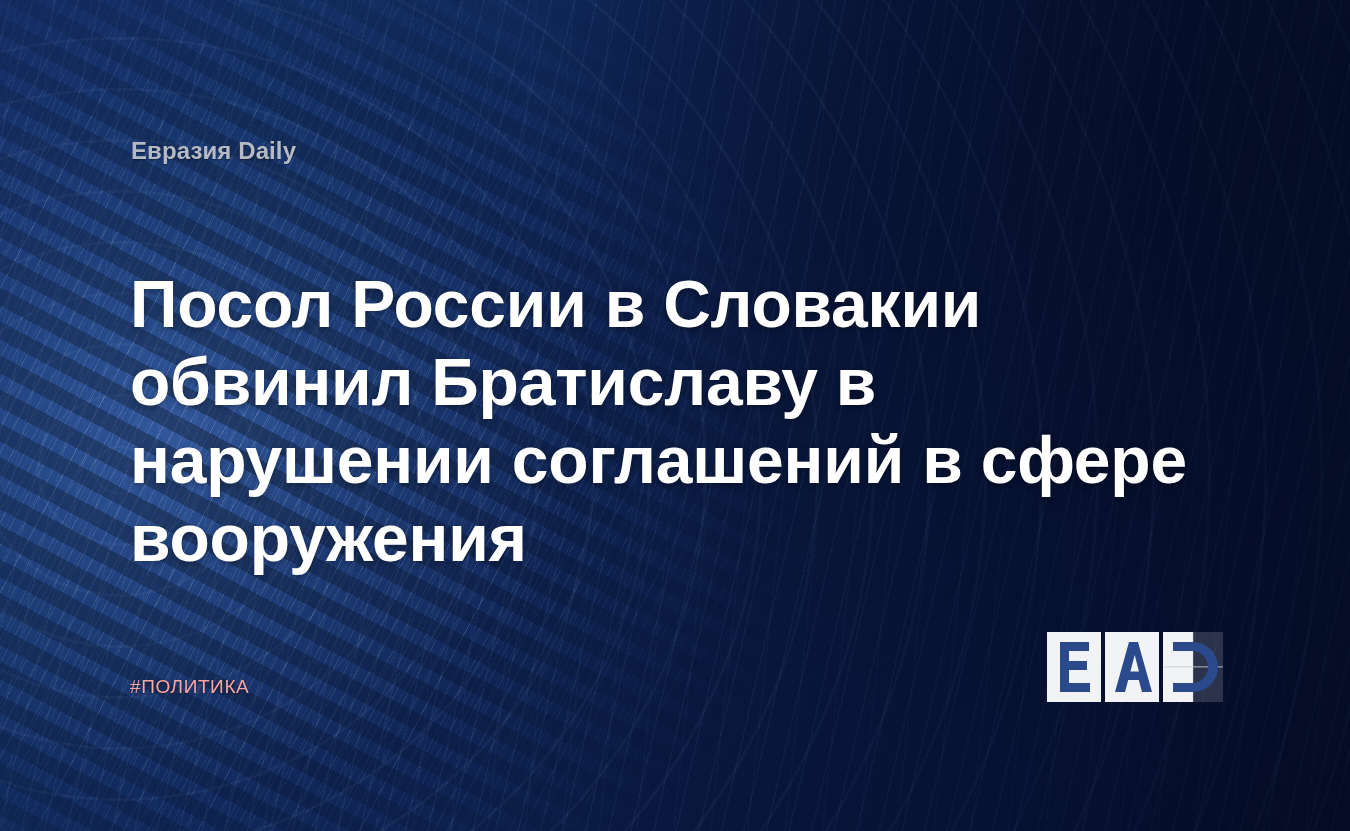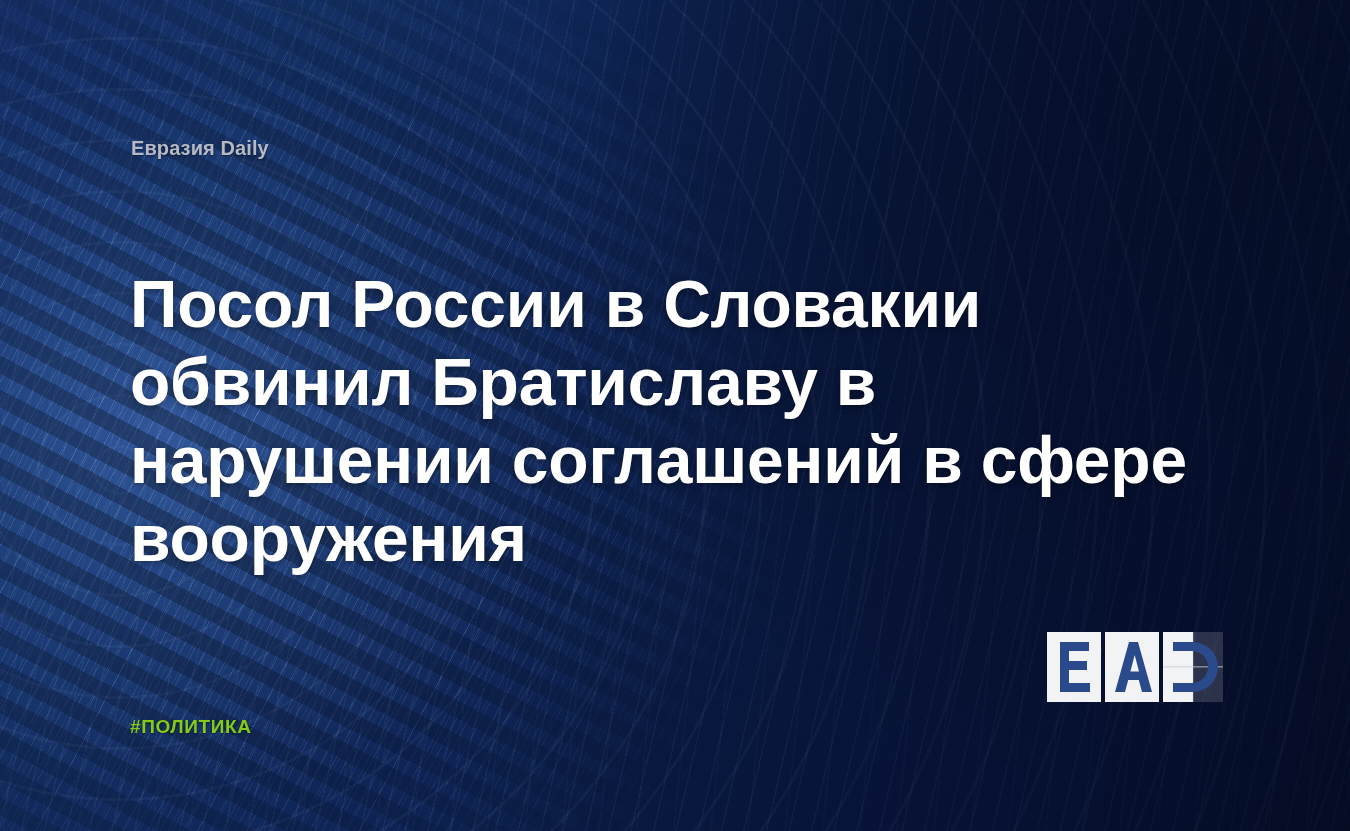--- a/index.html
+++ b/index.html
@@ -110,21 +110,21 @@
   #content {
     position: relative;
     width: 100%;
     height: 100%;
   }
 
   #brand {
     position: absolute;
     left: 131px;
     top: 137px;
-    font-size: 20px;
+    font-size: 24px;
     font-weight: bold;
     letter-spacing: .1px;
     color: #b5bac4;
     text-shadow: 0 1px 2px rgba(0,0,0,.45);
     white-space: nowrap;
   }
 
   #headline {
     position: absolute;
     left: 130px;
@@ -135,25 +135,25 @@
     line-height: 78px;
     font-weight: bold;
     color: #ffffff;
     letter-spacing: -0.2px;
     text-shadow: 0 2px 6px rgba(0,0,0,.35);
   }
 
   #category {
     position: absolute;
     left: 130px;
-    top: 716px;
+    top: 676px;
     font-size: 19px;
-    font-weight: bold;
+    font-weight: normal;
     letter-spacing: .6px;
-    color: #84cc16;
+    color: #fca5a5;
     text-shadow: 0 1px 2px rgba(0,0,0,.45);
     white-space: nowrap;
   }
 
   
   #logo {
     position: absolute;
     left: 1047px;
     top: 632px;
     width: 176px;

